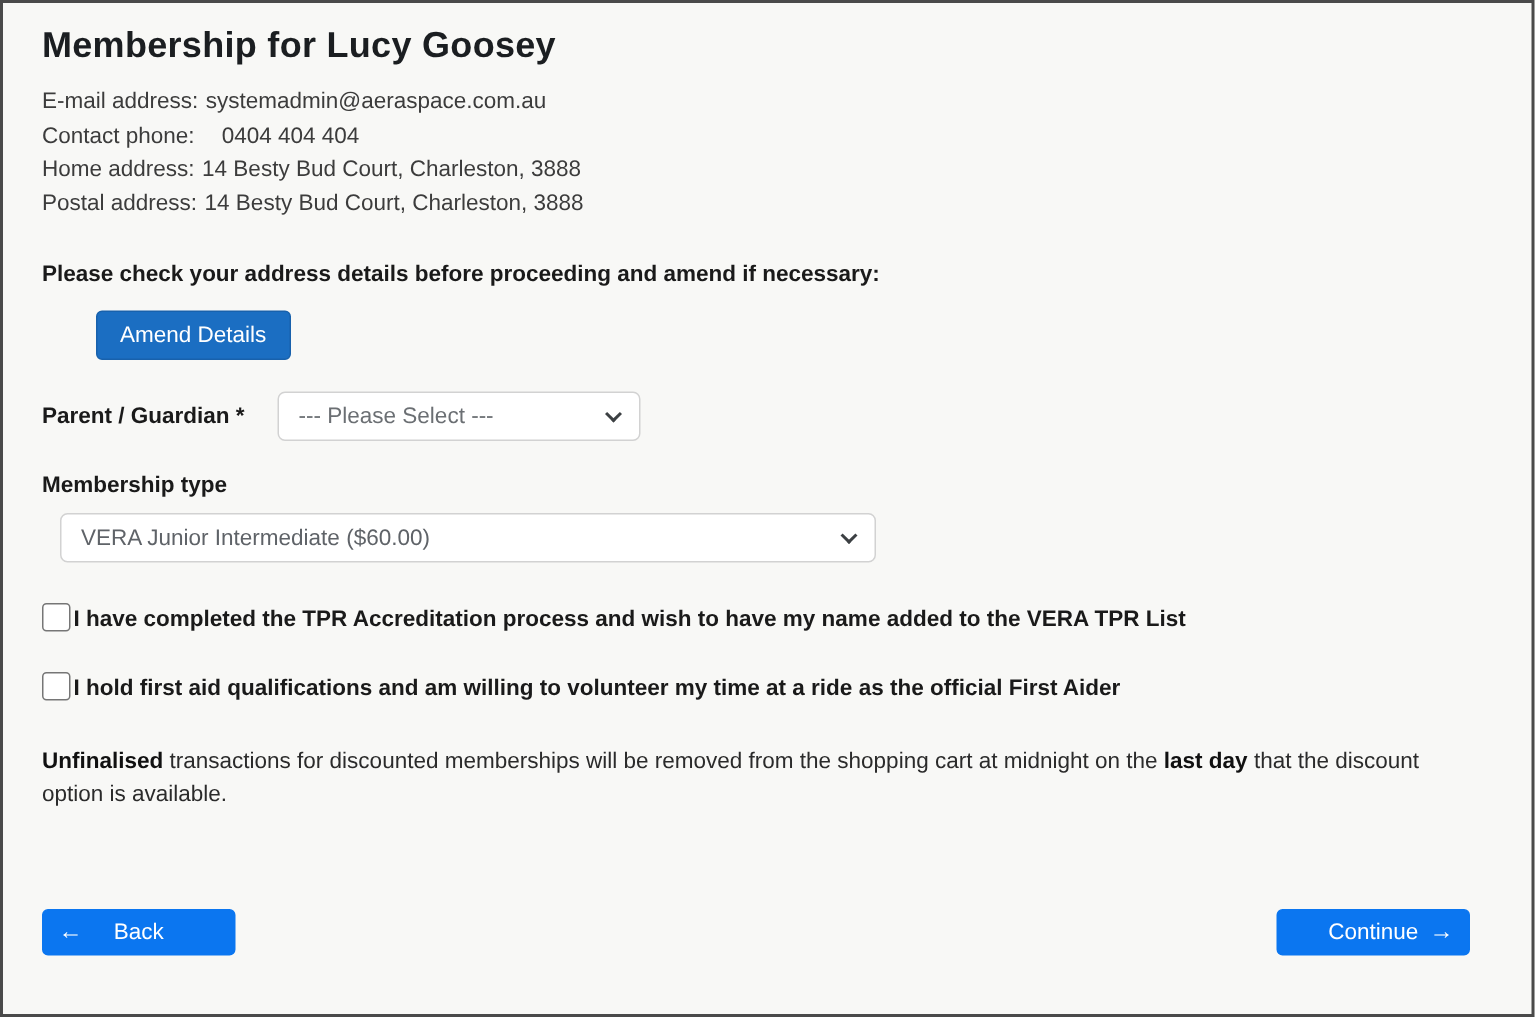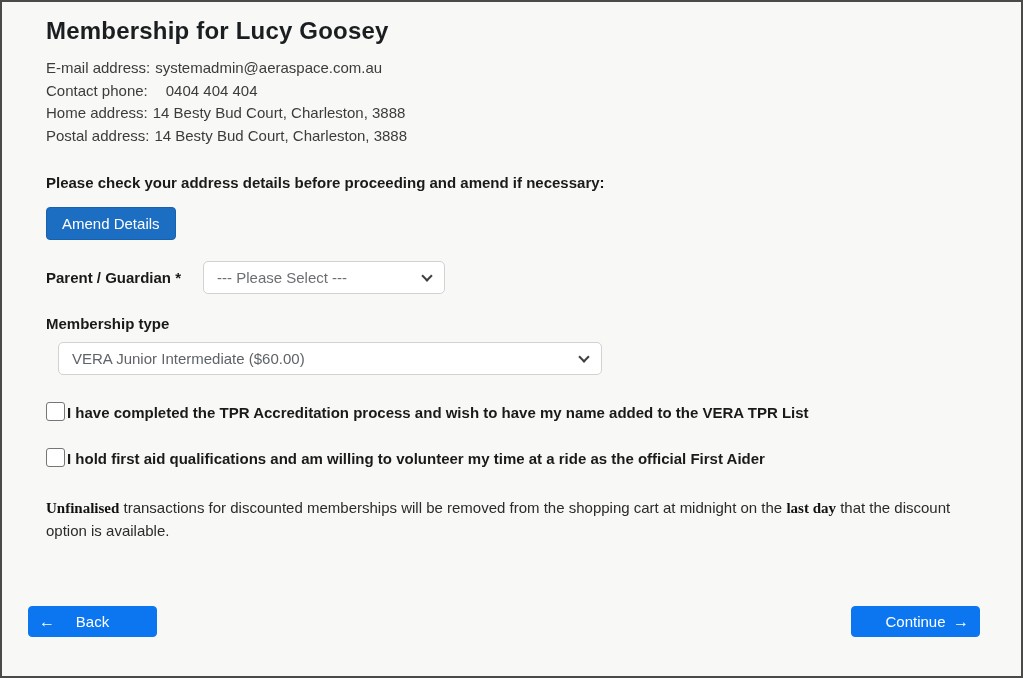--- a/index.html
+++ b/index.html
@@ -5,21 +5,21 @@
   * { box-sizing: border-box; margin: 0; padding: 0; }
   html, body { width: 1023px; height: 678px; }
   body {
     font-family: "Liberation Sans", "DejaVu Sans", sans-serif;
     background: #f8f8f6;
     color: #3c3c3c;
     border: 2px solid #4a4a4a;
     overflow: hidden;
   }
   .page {
-    padding: 15px 26px 0 44px;
+    padding: 15px 26px 0 26px;
     width: 100%;
     height: 100%;
     position: relative;
   }
   h1.page-title {
     font-size: 24px;
     font-weight: 700;
     color: #1b1e21;
     letter-spacing: 0.2px;
     margin-bottom: 12px;
@@ -43,20 +43,21 @@
     margin-top: 16px;
     display: inline-block;
     background: #1b6ec2;
     border: 1px solid #1861ac;
     color: #ffffff;
     font-family: inherit;
     font-size: 15px;
     padding: 7px 15px;
     border-radius: 4px;
     cursor: pointer;
+    margin-left: 36px;
   }
   .field-row-inline {
     margin-top: 21px;
     display: flex;
     align-items: center;
   }
   .field-label {
     font-size: 15px;
     font-weight: 700;
     color: #1a1a1a;
@@ -122,21 +123,21 @@
     cursor: pointer;
   }
   .first-check { margin-top: 16px; }
   .footer-note {
     margin-top: 30px;
     font-size: 15px;
     color: #2b2b2b;
     line-height: 21.5px;
     max-width: 940px;
   }
-  .footer-note b { color: #111; font-family: Liberation Serif, serif; }
+  .footer-note b { color: #111; }
   .nav-row {
     position: absolute;
     left: 26px;
     right: 41px;
     top: 604px;
     display: flex;
     justify-content: space-between;
   }
   .btn-nav {
     position: relative;

